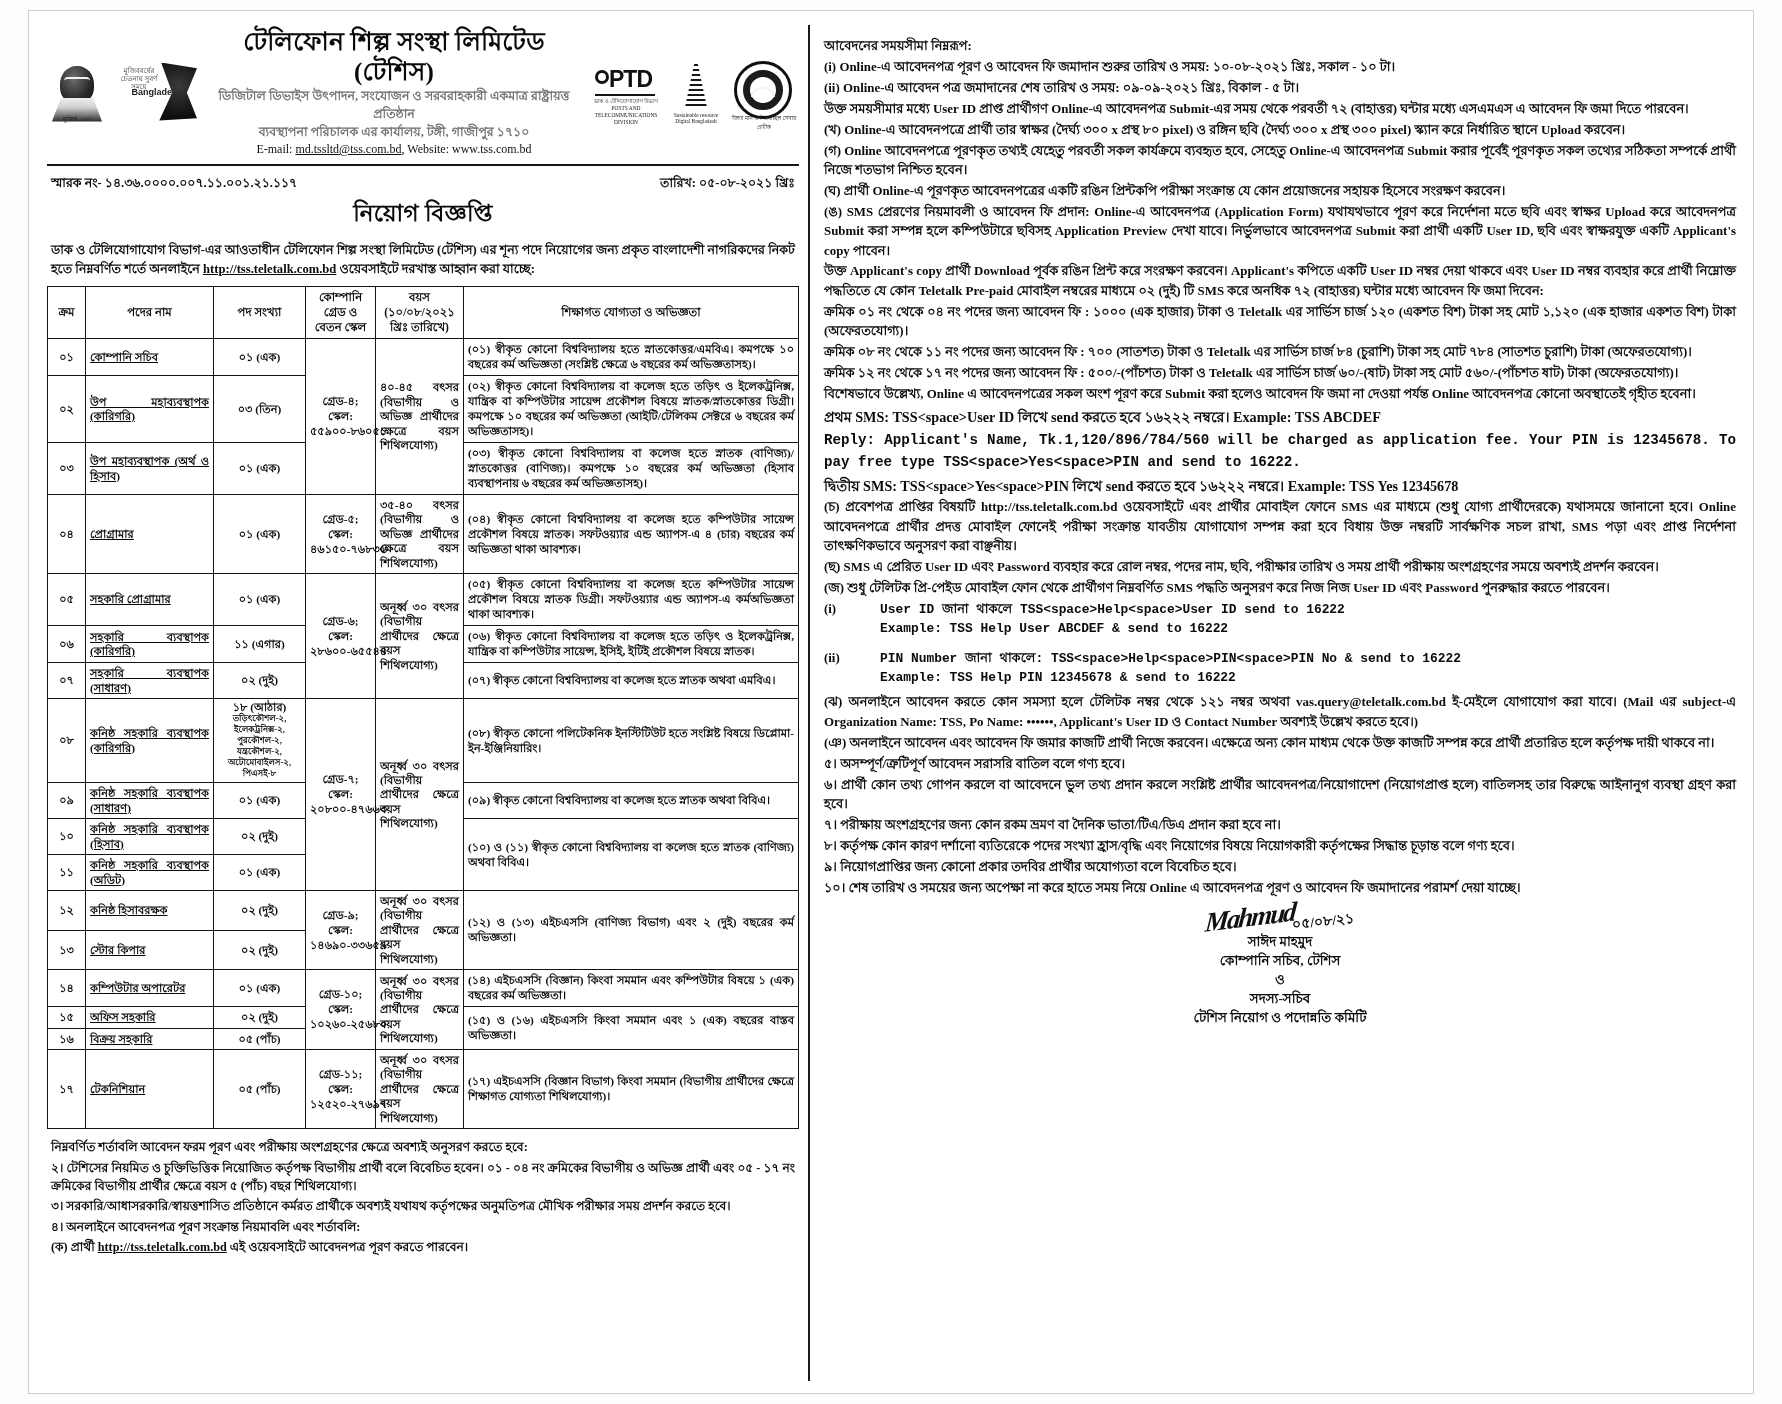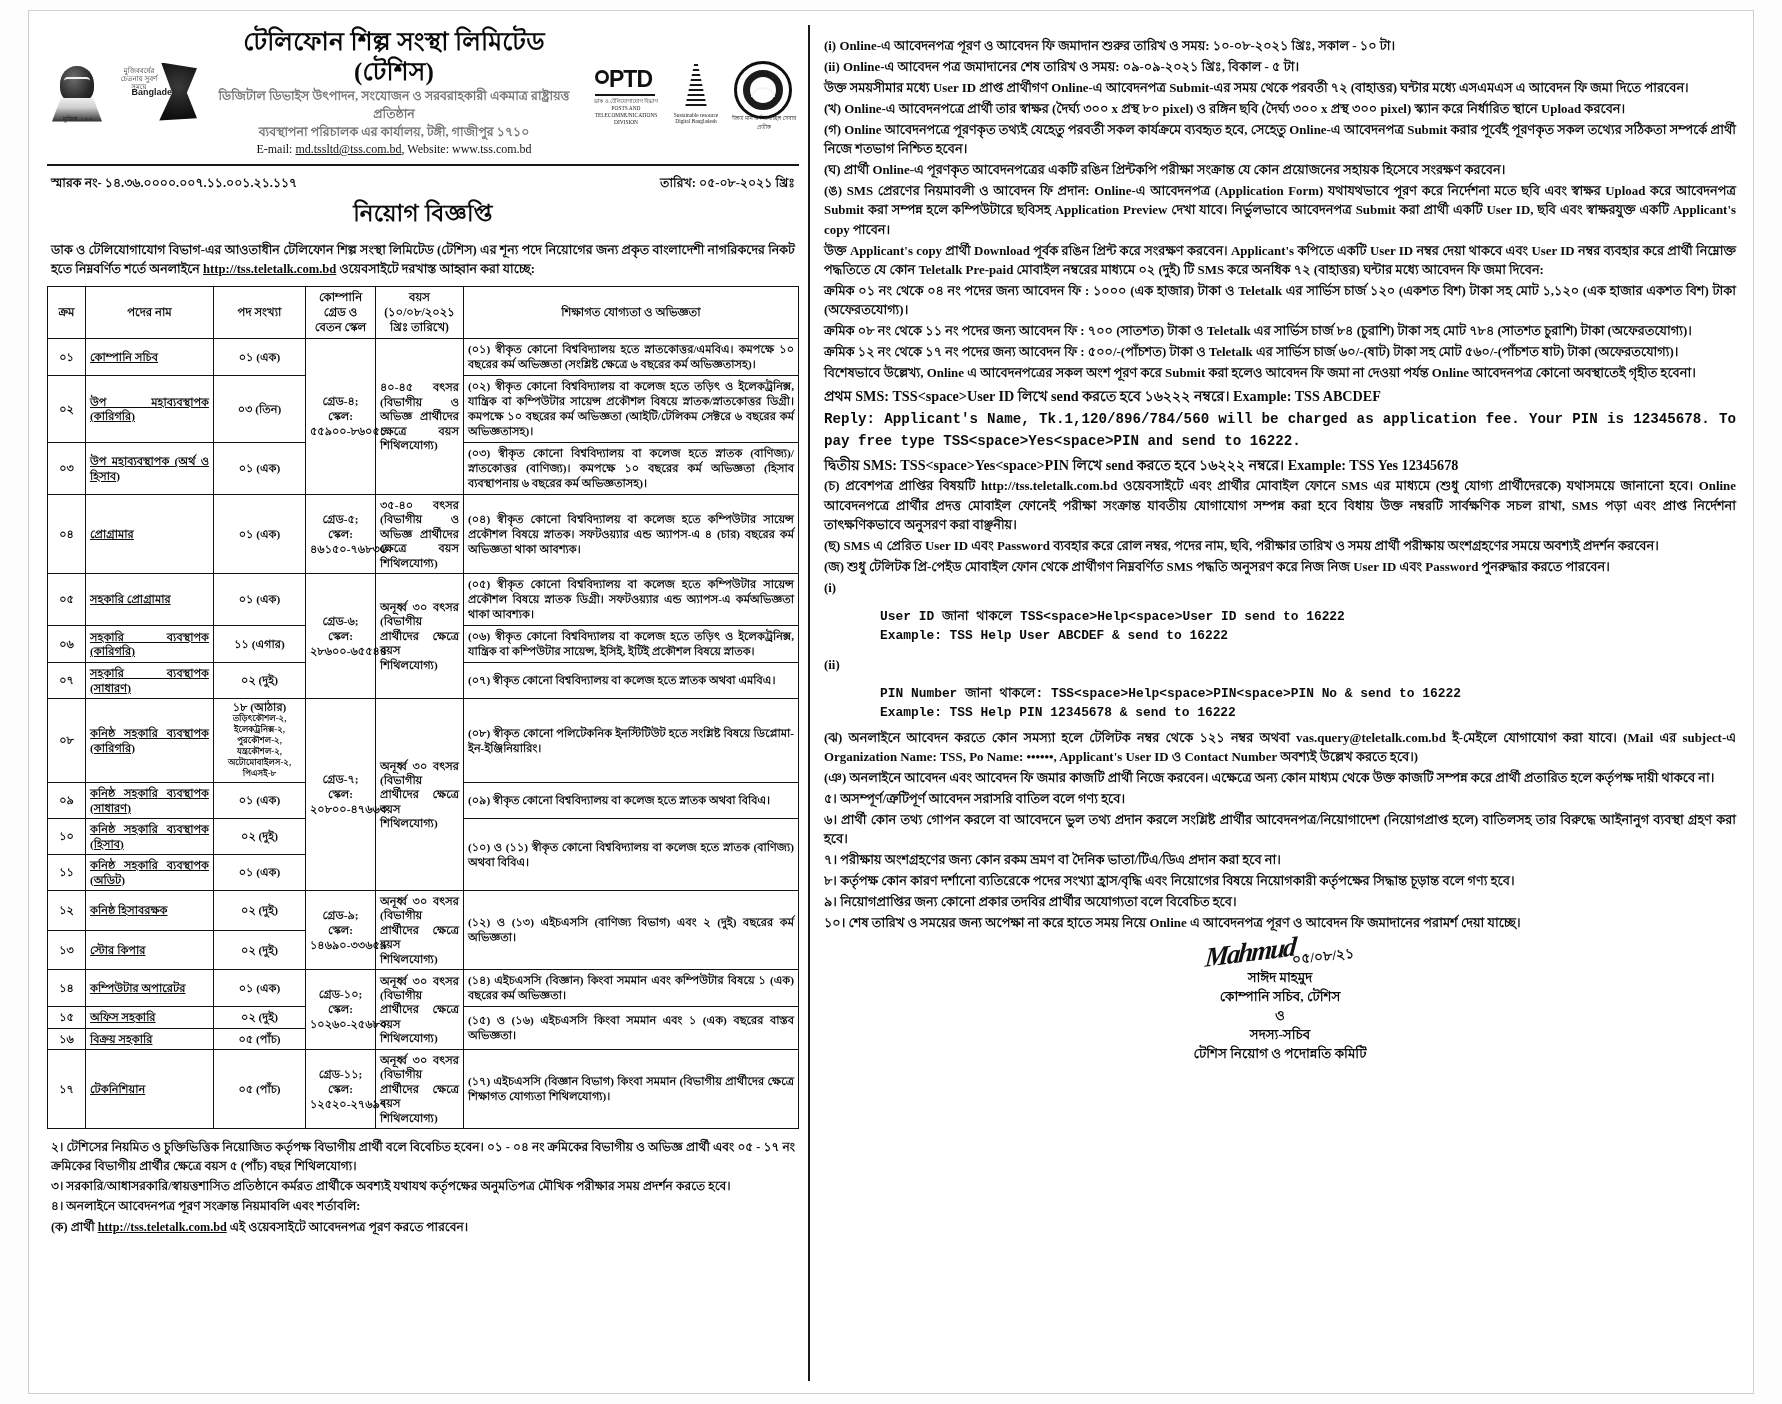--- a/index.html
+++ b/index.html
@@ -211,21 +211,21 @@
     font-size: 12.9px;
     line-height: 19.4px;
     text-align: justify;
     font-weight: 700;
   }
   .right p { margin: 0 0 1.5px 0; }
   .eng { font-family: Liberation Mono, monospace; }
   .sms-line { font-size: 14.2px; line-height: 22px; }
   .numlist { display:flex; gap: 10px; }
   .numlist .n { flex: 0 0 46px; }
-  .numlist .b { flex: 1 1 auto; margin-top: 28px; }
+  .numlist .b { flex: 1 1 auto; }
   .sig-block {
     margin-top: 10px;
     text-align: center;
     position: relative;
   }
   .sig-scribble {
     font-family: "Liberation Serif", serif;
     font-size: 27px;
     font-style: italic;
     transform: rotate(-7deg) skewX(-12deg);
@@ -459,32 +459,34 @@
             <td class="cgrade">গ্রেড-১১;
 স্কেল:
 ১২৫২০-২৭৬৯৭</td>
             <td class="cage">অনূর্ধ্ব ৩০ বৎসর (বিভাগীয় প্রার্থীদের ক্ষেত্রে বয়স শিথিলযোগ্য)</td>
             <td class="cedu">(১৭) এইচএসসি (বিজ্ঞান বিভাগ) কিংবা সমমান (বিভাগীয় প্রার্থীদের ক্ষেত্রে শিক্ষাগত যোগ্যতা শিথিলযোগ্য)।</td>
           </tr>
         </tbody>
       </table>
 
       <div class="terms">
+        <p class="hd">নিম্নবর্ণিত শর্তাবলি আবেদন ফরম পূরণ এবং পরীক্ষায় অংশগ্রহণের ক্ষেত্রে অবশ্যই অনুসরণ করতে হবে:</p>
         <p>২। টেশিসের নিয়মিত ও চুক্তিভিত্তিক নিয়োজিত কর্তৃপক্ষ বিভাগীয় প্রার্থী বলে বিবেচিত হবেন। ০১ - ০৪ নং ক্রমিকের বিভাগীয় ও অভিজ্ঞ প্রার্থী এবং ০৫ - ১৭ নং ক্রমিকের বিভাগীয় প্রার্থীর ক্ষেত্রে বয়স ৫ (পাঁচ) বছর শিথিলযোগ্য।</p>
         <p>৩। সরকারি/আধাসরকারি/স্বায়ত্তশাসিত প্রতিষ্ঠানে কর্মরত প্রার্থীকে অবশ্যই যথাযথ কর্তৃপক্ষের অনুমতিপত্র মৌখিক পরীক্ষার সময় প্রদর্শন করতে হবে।</p>
         <p>৪। অনলাইনে আবেদনপত্র পূরণ সংক্রান্ত নিয়মাবলি এবং শর্তাবলি:</p>
         <p>
           <span>(ক) প্রার্থী</span>
           <u>http://tss.teletalk.com.bd</u>
           <span>এই ওয়েবসাইটে আবেদনপত্র পূরণ করতে পারবেন।</span>
         </p>
       </div>
     </div>
 
     <div class="right">
+      <p>আবেদনের সময়সীমা নিম্নরূপ:</p>
       <p>(i) Online-এ আবেদনপত্র পূরণ ও আবেদন ফি জমাদান শুরুর তারিখ ও সময়: ১০-০৮-২০২১ খ্রিঃ, সকাল - ১০ টা।</p>
       <p>(ii) Online-এ আবেদন পত্র জমাদানের শেষ তারিখ ও সময়: ০৯-০৯-২০২১ খ্রিঃ, বিকাল - ৫ টা।</p>
       <p>উক্ত সময়সীমার মধ্যে User ID প্রাপ্ত প্রার্থীগণ Online-এ আবেদনপত্র Submit-এর সময় থেকে পরবর্তী ৭২ (বাহাত্তর) ঘন্টার মধ্যে এসএমএস এ আবেদন ফি জমা দিতে পারবেন।</p>
       <p>(খ) Online-এ আবেদনপত্রে প্রার্থী তার স্বাক্ষর (দৈর্ঘ্য ৩০০ x প্রস্থ ৮০ pixel) ও রঙ্গিন ছবি (দৈর্ঘ্য ৩০০ x প্রস্থ ৩০০ pixel) স্ক্যান করে নির্ধারিত স্থানে Upload করবেন।</p>
       <p>(গ) Online আবেদনপত্রে পূরণকৃত তথ্যই যেহেতু পরবর্তী সকল কার্যক্রমে ব্যবহৃত হবে, সেহেতু Online-এ আবেদনপত্র Submit করার পূর্বেই পূরণকৃত সকল তথ্যের সঠিকতা সম্পর্কে প্রার্থী নিজে শতভাগ নিশ্চিত হবেন।</p>
       <p>(ঘ) প্রার্থী Online-এ পূরণকৃত আবেদনপত্রের একটি রঙিন প্রিন্টকপি পরীক্ষা সংক্রান্ত যে কোন প্রয়োজনের সহায়ক হিসেবে সংরক্ষণ করবেন।</p>
       <p>(ঙ) SMS প্রেরণের নিয়মাবলী ও আবেদন ফি প্রদান: Online-এ আবেদনপত্র (Application Form) যথাযথভাবে পূরণ করে নির্দেশনা মতে ছবি এবং স্বাক্ষর Upload করে আবেদনপত্র Submit করা সম্পন্ন হলে কম্পিউটারে ছবিসহ Application Preview দেখা যাবে। নির্ভুলভাবে আবেদনপত্র Submit করা প্রার্থী একটি User ID, ছবি এবং স্বাক্ষরযুক্ত একটি Applicant's copy পাবেন।</p>
       <p>উক্ত Applicant's copy প্রার্থী Download পূর্বক রঙিন প্রিন্ট করে সংরক্ষণ করবেন। Applicant's কপিতে একটি User ID নম্বর দেয়া থাকবে এবং User ID নম্বর ব্যবহার করে প্রার্থী নিম্নোক্ত পদ্ধতিতে যে কোন Teletalk Pre-paid মোবাইল নম্বরের মাধ্যমে ০২ (দুই) টি SMS করে অনধিক ৭২ (বাহাত্তর) ঘন্টার মধ্যে আবেদন ফি জমা দিবেন:</p>
       <p>ক্রমিক ০১ নং থেকে ০৪ নং পদের জন্য আবেদন ফি : ১০০০ (এক হাজার) টাকা ও Teletalk এর সার্ভিস চার্জ ১২০ (একশত বিশ) টাকা সহ মোট ১,১২০ (এক হাজার একশত বিশ) টাকা (অফেরতযোগ্য)।</p>
       <p>ক্রমিক ০৮ নং থেকে ১১ নং পদের জন্য আবেদন ফি : ৭০০ (সাতশত) টাকা ও Teletalk এর সার্ভিস চার্জ ৮৪ (চুরাশি) টাকা সহ মোট ৭৮৪ (সাতশত চুরাশি) টাকা (অফেরতযোগ্য)।</p>

